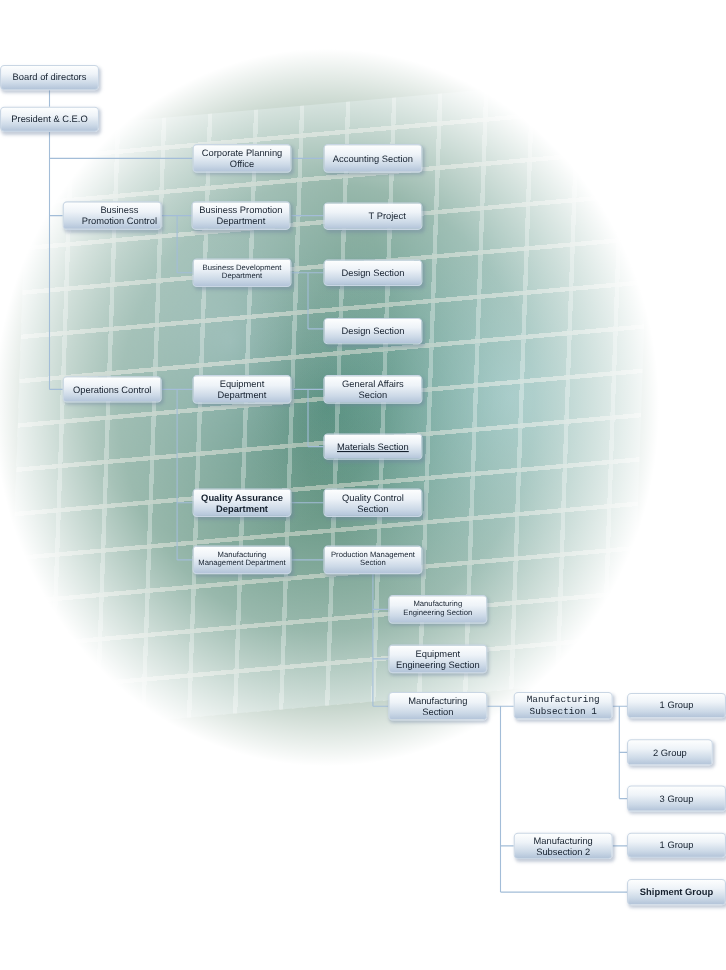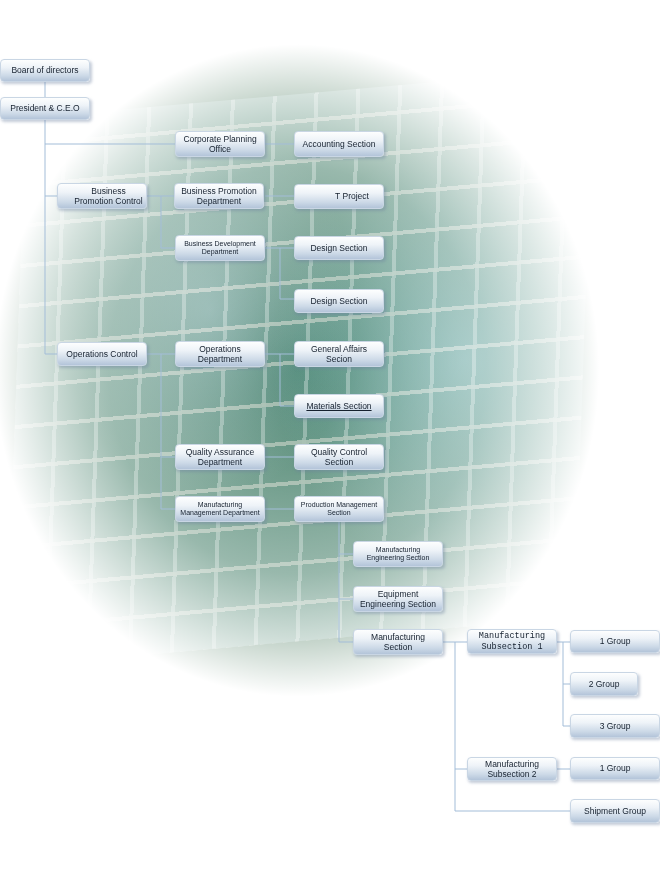--- a/index.html
+++ b/index.html
@@ -51,34 +51,34 @@
   .p-business-promotion-control{left:57px;top:183px;width:90px;height:26px;padding-left:16px;}
   .p-business-promotion-dept{left:174px;top:183px;width:90px;height:26px;}
   .p-t-project{left:294px;top:184px;width:90px;height:25px;padding-left:29px;}
   .p-business-development-dept{left:175px;top:235px;width:90px;height:26px;}
   .p-sales{left:294px;top:236px;width:90px;height:24px;}
   .p-design{left:294px;top:289px;width:90px;height:24px;}
   .p-operations-control{left:57px;top:342px;width:90px;height:24px;}
   .p-operations-dept{left:175px;top:341px;width:90px;height:26px;}
   .p-general-affairs{left:294px;top:341px;width:90px;height:26px;}
   .p-materials{left:294px;top:394px;width:90px;height:24px;text-decoration:underline;}
-  .p-quality-assurance-dept{left:175px;top:444px;width:90px;height:26px;}
+  .p-quality-assurance-dept{left:175px;top:444px;width:90px;height:26px;font-weight:bold;}
   .p-quality-control{left:294px;top:444px;width:90px;height:26px;}
   .p-manufacturing-mgmt-dept{left:175px;top:496px;width:90px;height:26px;}
   .p-production-mgmt{left:294px;top:496px;width:90px;height:26px;}
   .p-manufacturing-eng{left:353px;top:541px;width:90px;height:26px;}
   .p-equipment-eng{left:353px;top:586px;width:90px;height:26px;}
   .p-manufacturing-section{left:353px;top:629px;width:90px;height:26px;}
   .p-manufacturing-sub1{left:467px;top:629px;width:90px;height:25px;font-family:Liberation Mono, monospace;}
   .p-group-1-a{left:570px;top:630px;width:90px;height:23px;}
-  .p-group-2{left:570px;top:672px;width:68px;height:24px;}
+  .p-group-2{left:570px;top:672px;width:78px;height:24px;}
   .p-group-3{left:570px;top:714px;width:90px;height:24px;}
   .p-manufacturing-sub2{left:467px;top:757px;width:90px;height:24px;}
   .p-group-1-b{left:570px;top:757px;width:90px;height:23px;}
-  .p-shipment{left:570px;top:799px;width:90px;height:24px;}
+  .p-shipment{left:570px;top:799px;width:90px;height:24px;font-weight:bold;}
 </style>
 </head>
 <body>
 
 <div id="stage">
 
   <div class="bg-glow2"></div>
   <div class="bg-glow"></div>
   <div class="bg-tiles"></div>
   <div class="bg-fade"></div>
@@ -128,21 +128,21 @@
 
   <div class="node p-business-promotion-control">Business Promotion Control</div>
   <div class="node p-business-promotion-dept">Business Promotion Department</div>
   <div class="node p-t-project">T Project</div>
 
   <div class="node sm p-business-development-dept">Business Development Department</div>
   <div class="node p-sales">Design Section</div>
   <div class="node p-design">Design Section</div>
 
   <div class="node p-operations-control">Operations Control</div>
-  <div class="node p-operations-dept">Operations Department</div>
+  <div class="node p-operations-dept">Equipment Department</div>
   <div class="node p-general-affairs">General Affairs Secion</div>
   <div class="node p-materials">Materials Section</div>
 
   <div class="node p-quality-assurance-dept">Quality Assurance Department</div>
   <div class="node p-quality-control">Quality Control Section</div>
 
   <div class="node sm p-manufacturing-mgmt-dept">Manufacturing Management Department</div>
   <div class="node sm p-production-mgmt">Production Management Section</div>
 
   <div class="node sm p-manufacturing-eng">Manufacturing Engineering Section</div>

